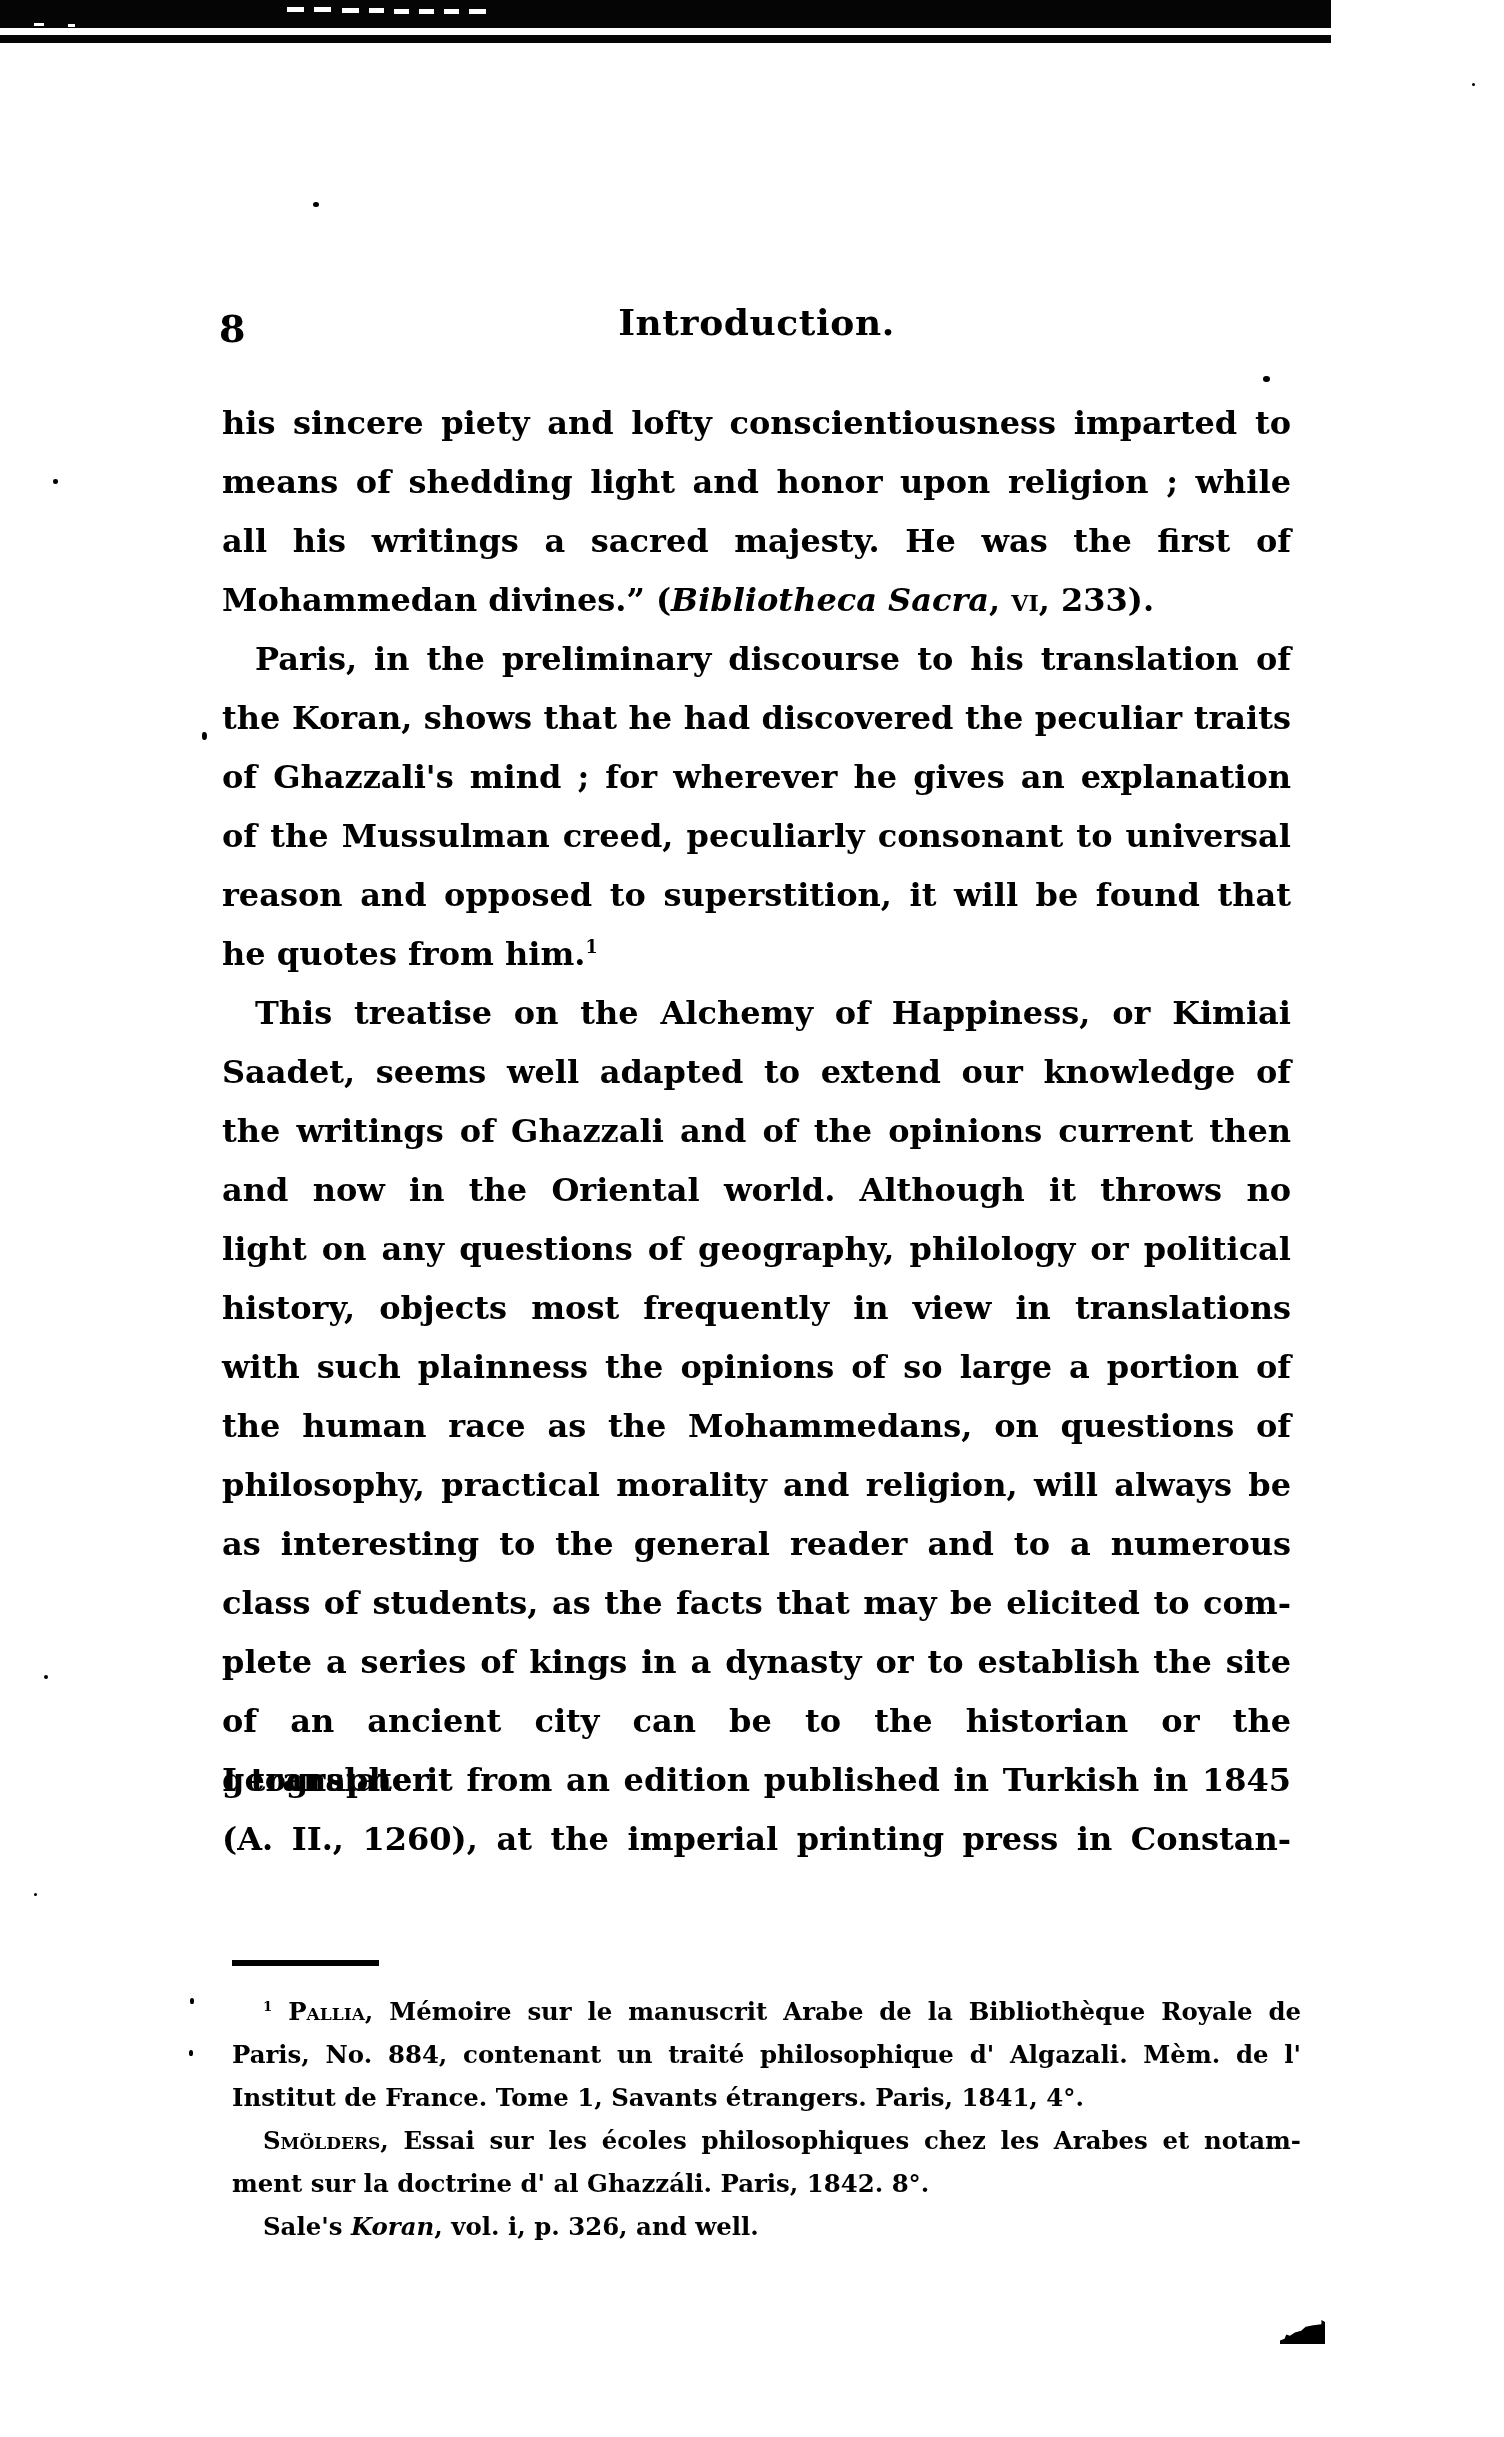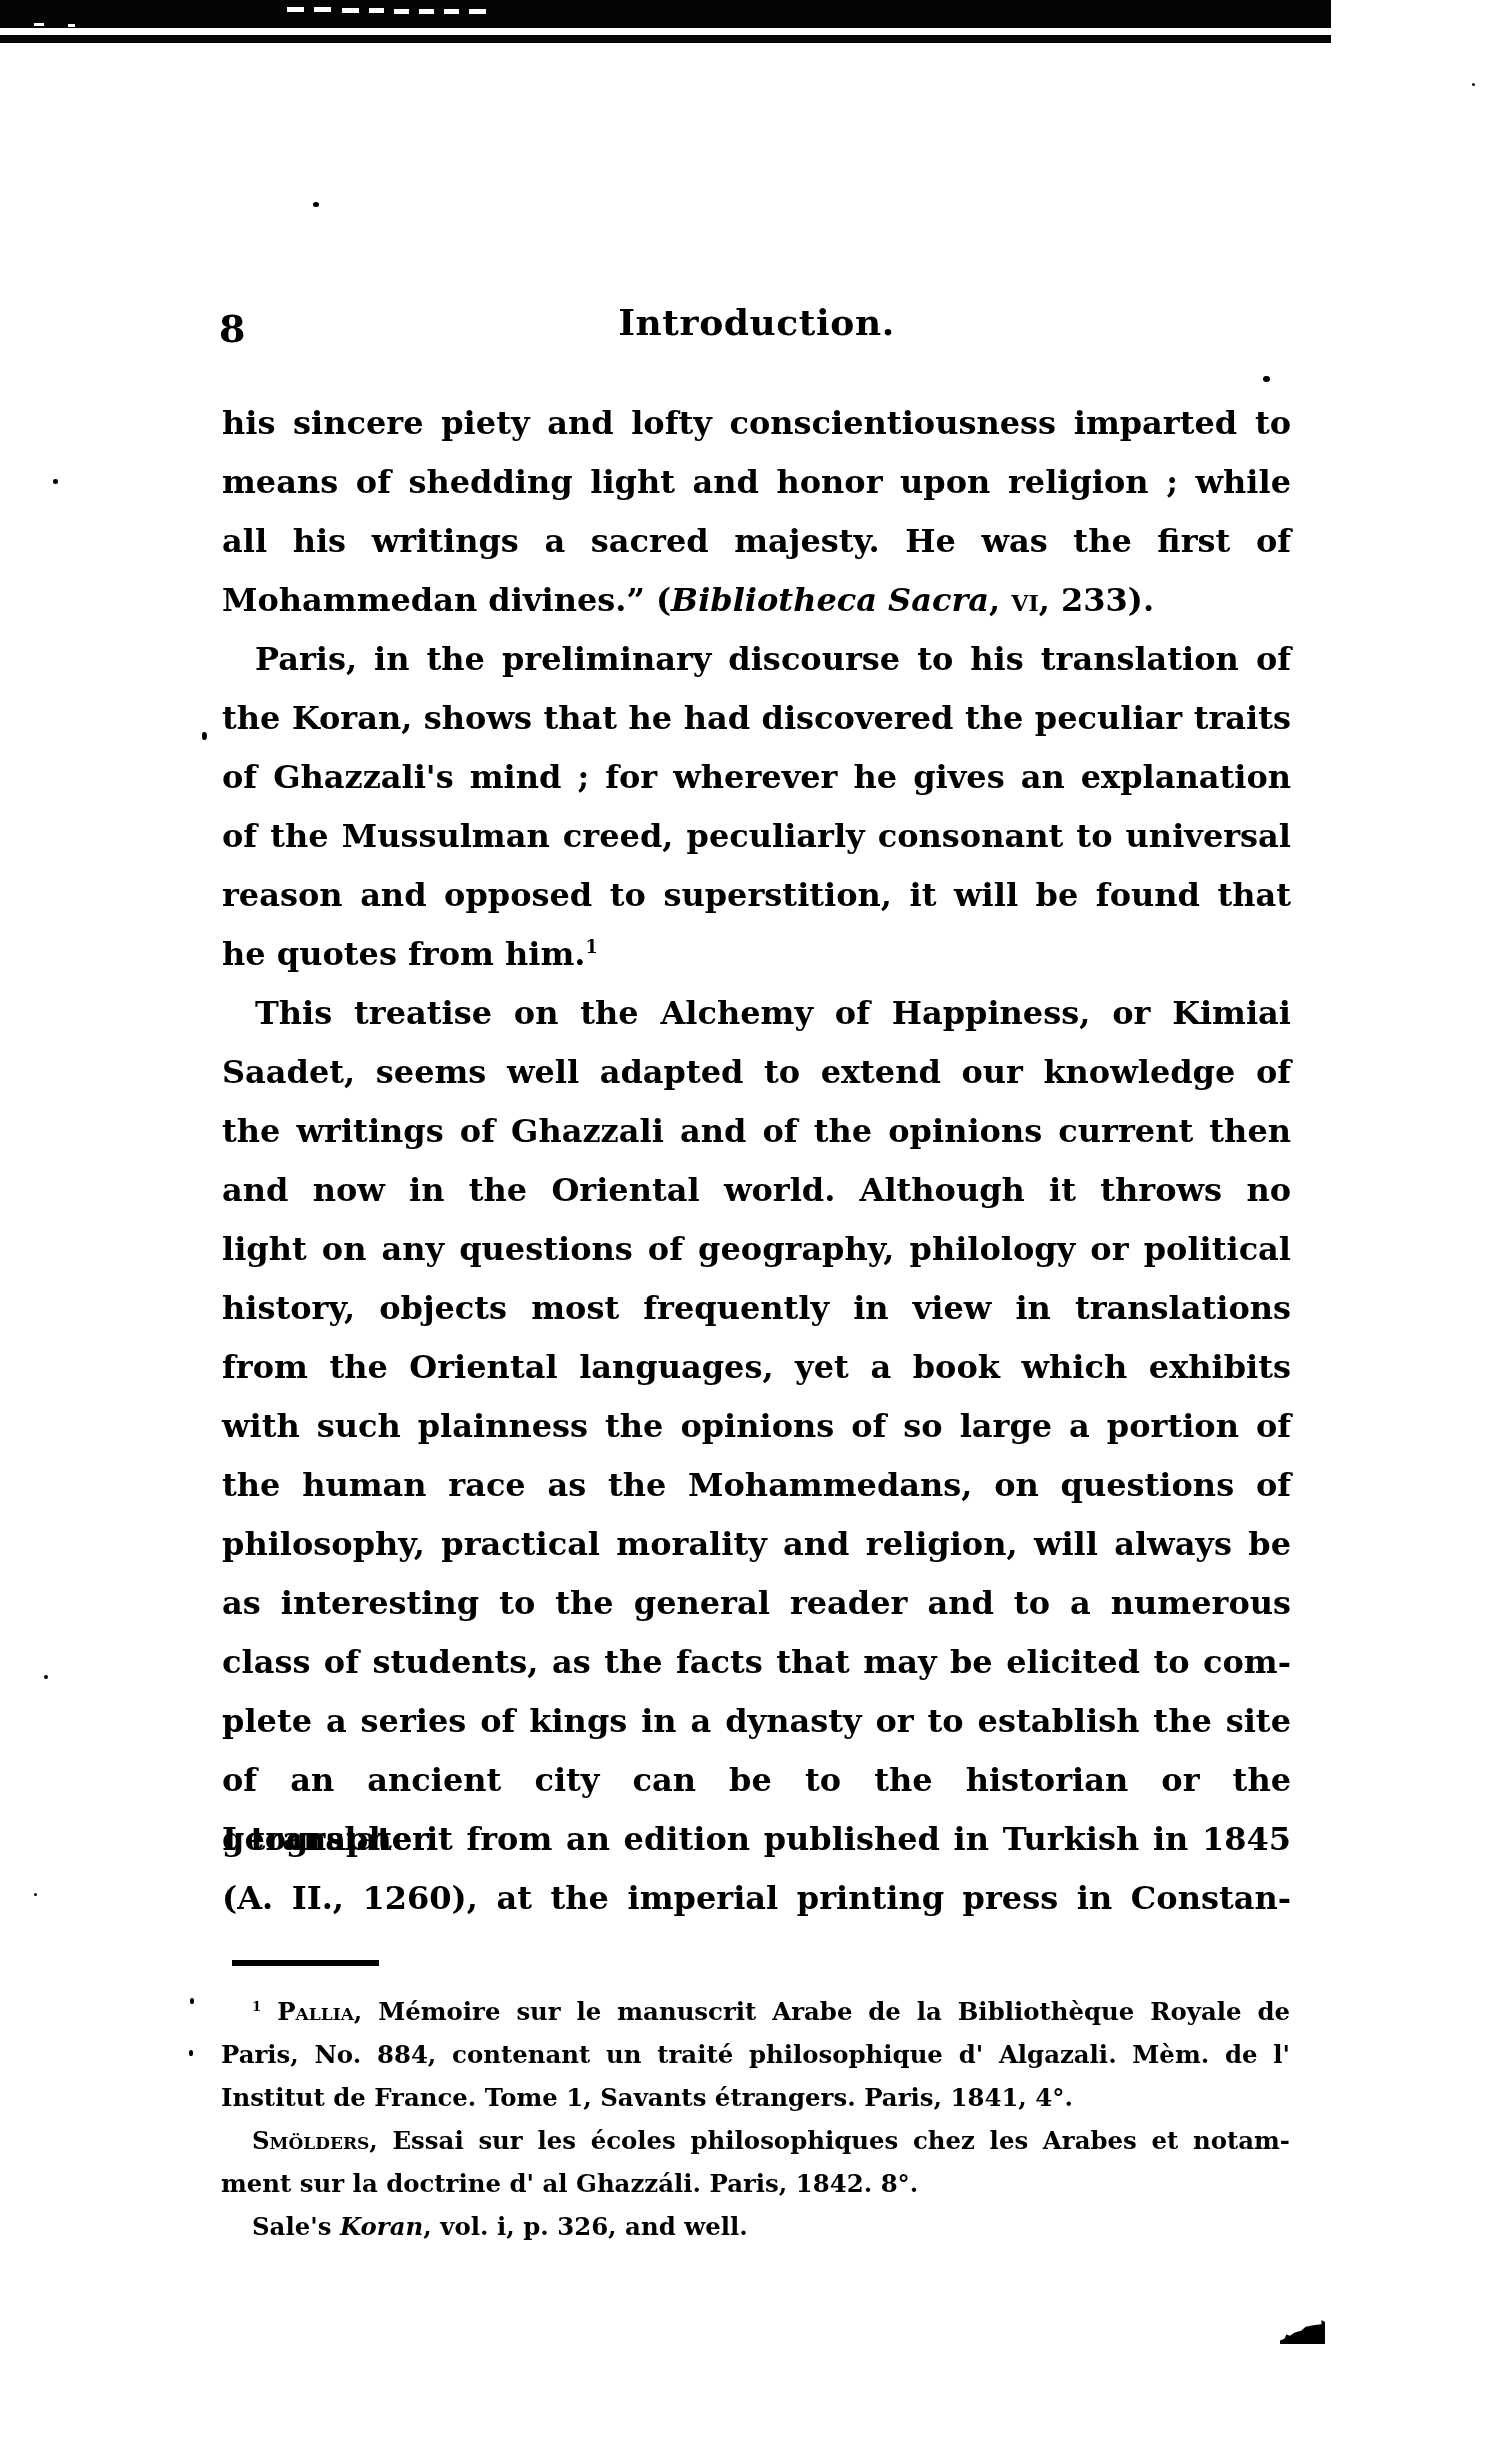--- a/index.html
+++ b/index.html
@@ -33,21 +33,21 @@
   .indent { text-indent: 33px; }
   .justify { text-align: justify; text-align-last: justify; text-justify: inter-word; }
   .sup { vertical-align: super; font-size: 55%; line-height: 0; }
   .italic { font-style: italic; }
   .smallcaps { font-variant: small-caps; }
   #footnote-rule {
     position: absolute; left: 232px; top: 1960px;
     width: 147px; height: 6.3px; background: #000;
   }
   #footnotes {
-    position: absolute; left: 221px; top: 1990px; width: 1069px;
+    position: absolute; left: 232px; top: 1990px; width: 1069px;
   }
   .footnote-line {
     font-size: 24.4px; line-height: 43px; height: 43px;
     font-weight: 700;
   }
   .footnote-line.indent { text-indent: 31px; }
   .ink-speck { position: absolute; background: #000; border-radius: 50%; }
   #bottom-tear {
     position: absolute; left: 1280px; top: 2320px; width: 45px; height: 24px;
     background: #000;
@@ -87,21 +87,20 @@
     <div class="body-line justify"><span>of Ghazzali's mind ; for wherever he gives an explanation</span></div>
     <div class="body-line justify"><span>of the Mussulman creed, peculiarly consonant to universal</span></div>
     <div class="body-line justify"><span>reason and opposed to superstition, it will be found that</span></div>
     <div class="body-line"><span>he quotes from him.</span><span class="sup">1</span></div>
     <div class="body-line justify indent"><span>This treatise on the Alchemy of Happiness, or Kimiai</span></div>
     <div class="body-line justify"><span>Saadet, seems well adapted to extend our knowledge of</span></div>
     <div class="body-line justify"><span>the writings of Ghazzali and of the opinions current then</span></div>
     <div class="body-line justify"><span>and now in the Oriental world.  Although it throws no</span></div>
     <div class="body-line justify"><span>light on any questions of geography, philology or political</span></div>
     <div class="body-line justify"><span>history, objects most frequently in view in translations</span></div>
-    <div class="body-line justify"><span>from the Oriental languages, yet a book which exhibits</span></div>
     <div class="body-line justify"><span>with such plainness the opinions of so large a portion of</span></div>
     <div class="body-line justify"><span>the human race as the Mohammedans, on questions of</span></div>
     <div class="body-line justify"><span>philosophy, practical morality and religion, will always be</span></div>
     <div class="body-line justify"><span>as interesting to the general reader and to a numerous</span></div>
     <div class="body-line justify"><span>class of students, as the facts that may be elicited to com-</span></div>
     <div class="body-line justify"><span>plete a series of kings in a dynasty or to establish the site</span></div>
     <div class="body-line justify"><span>of an ancient city can be to the historian or the geographer.</span></div>
     <div class="body-line justify"><span>I translate it from an edition published in Turkish in 1845</span></div>
     <div class="body-line justify"><span>(A. II., 1260), at the imperial printing press in Constan-</span></div>
   </div>

